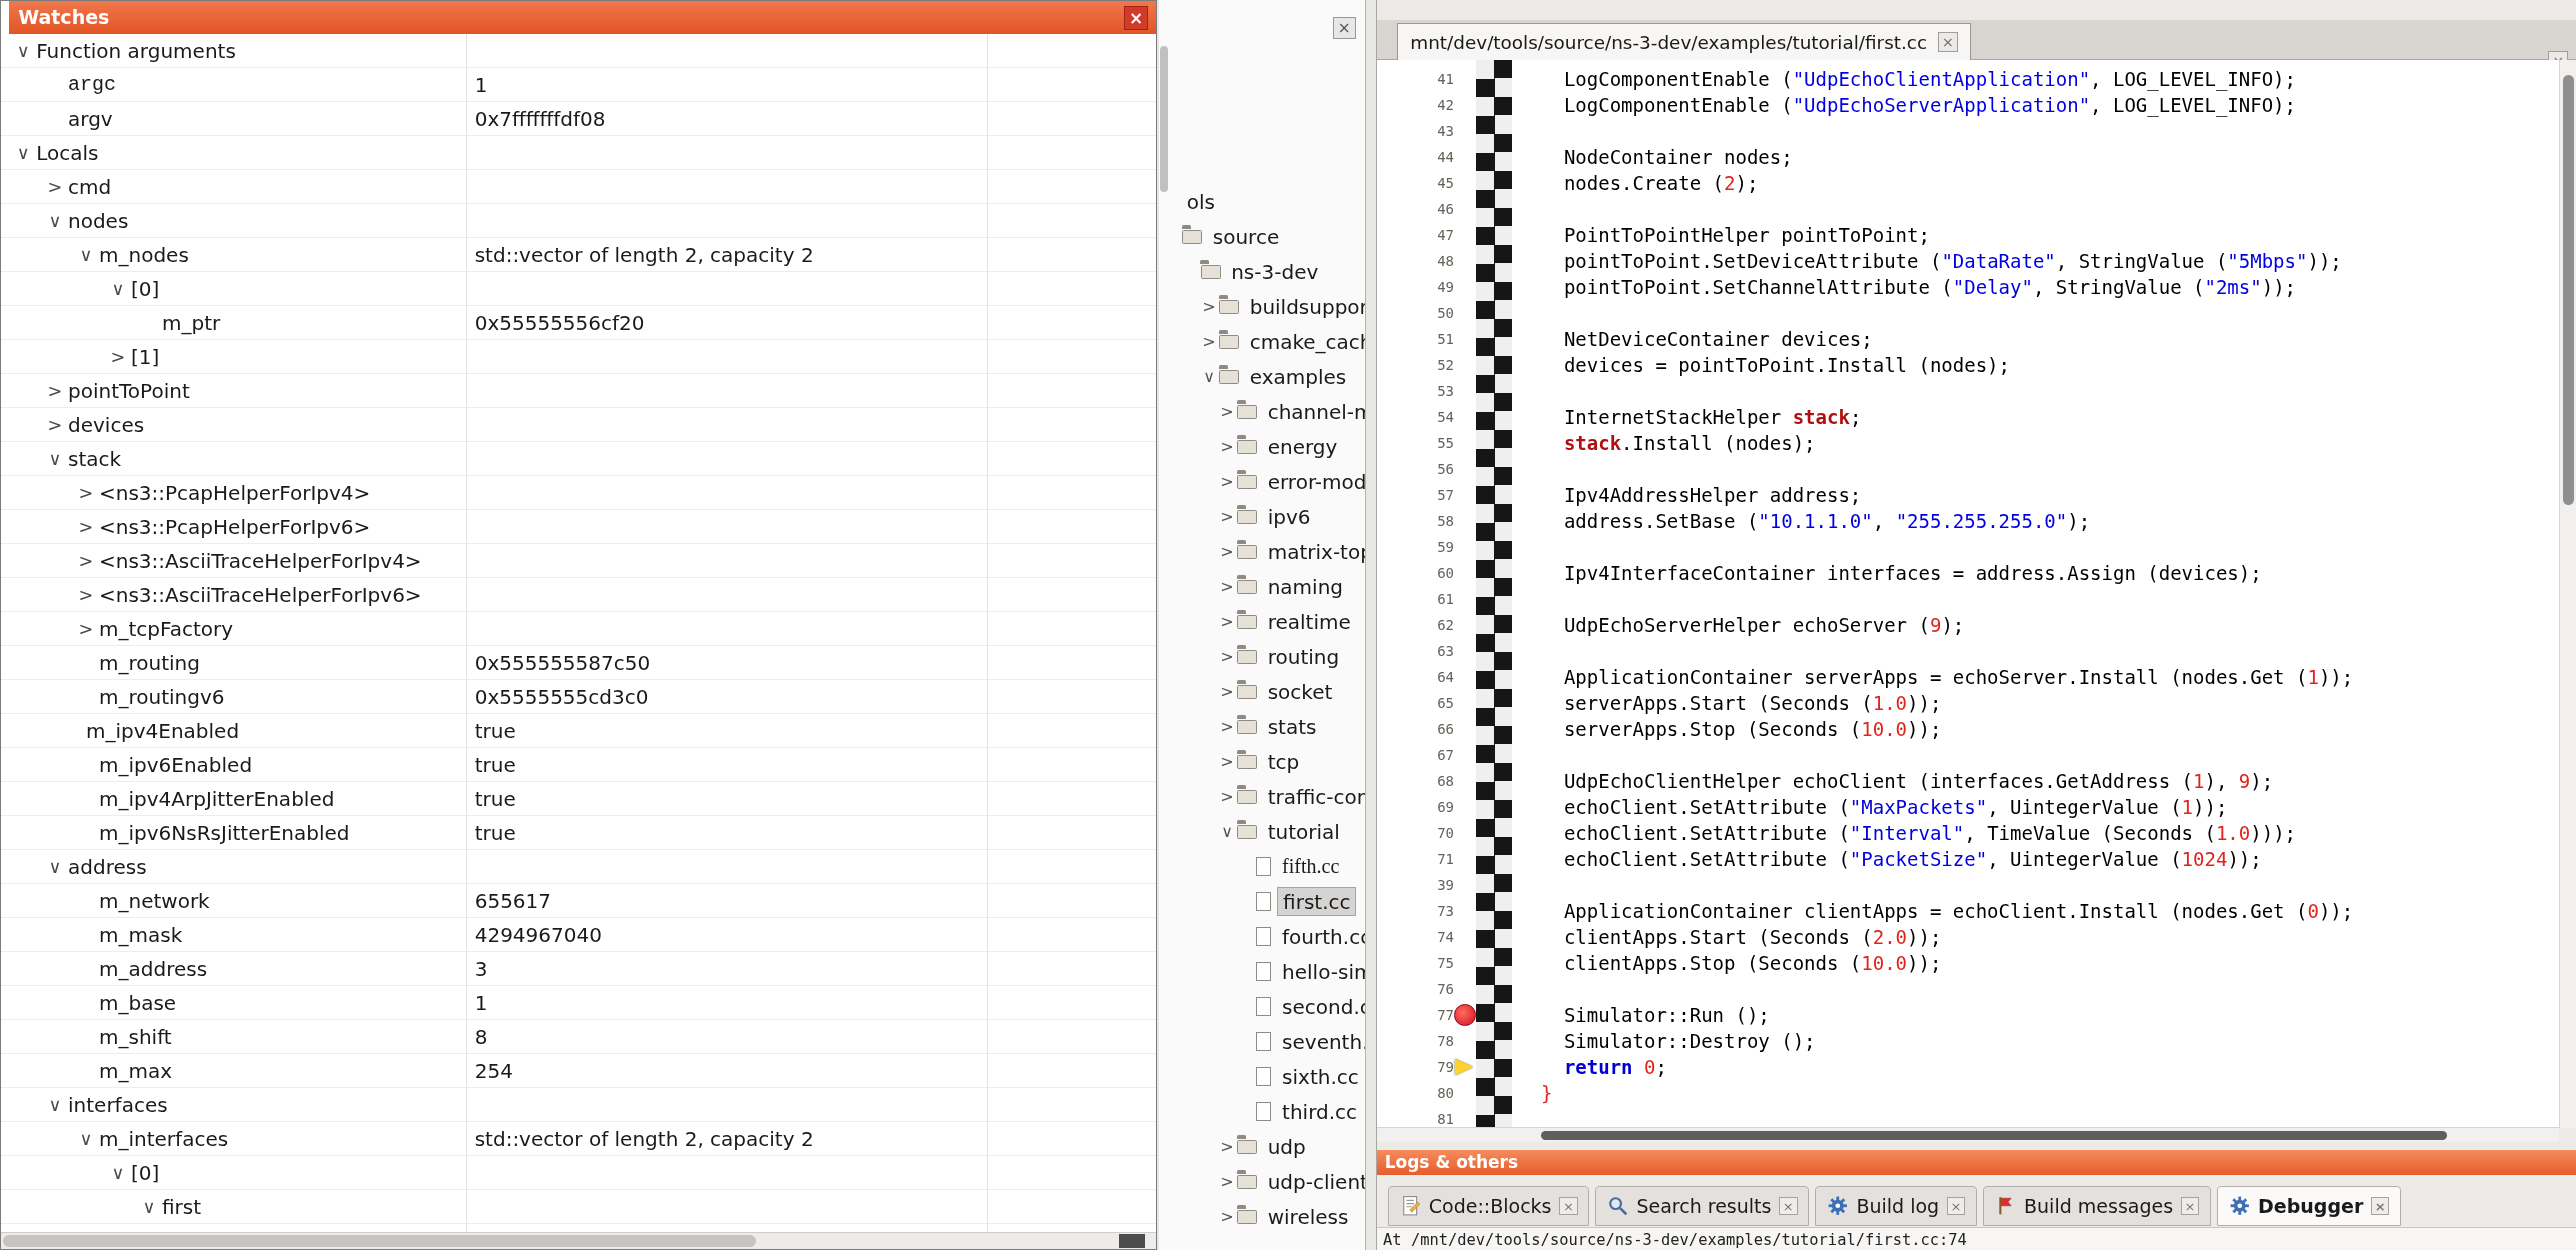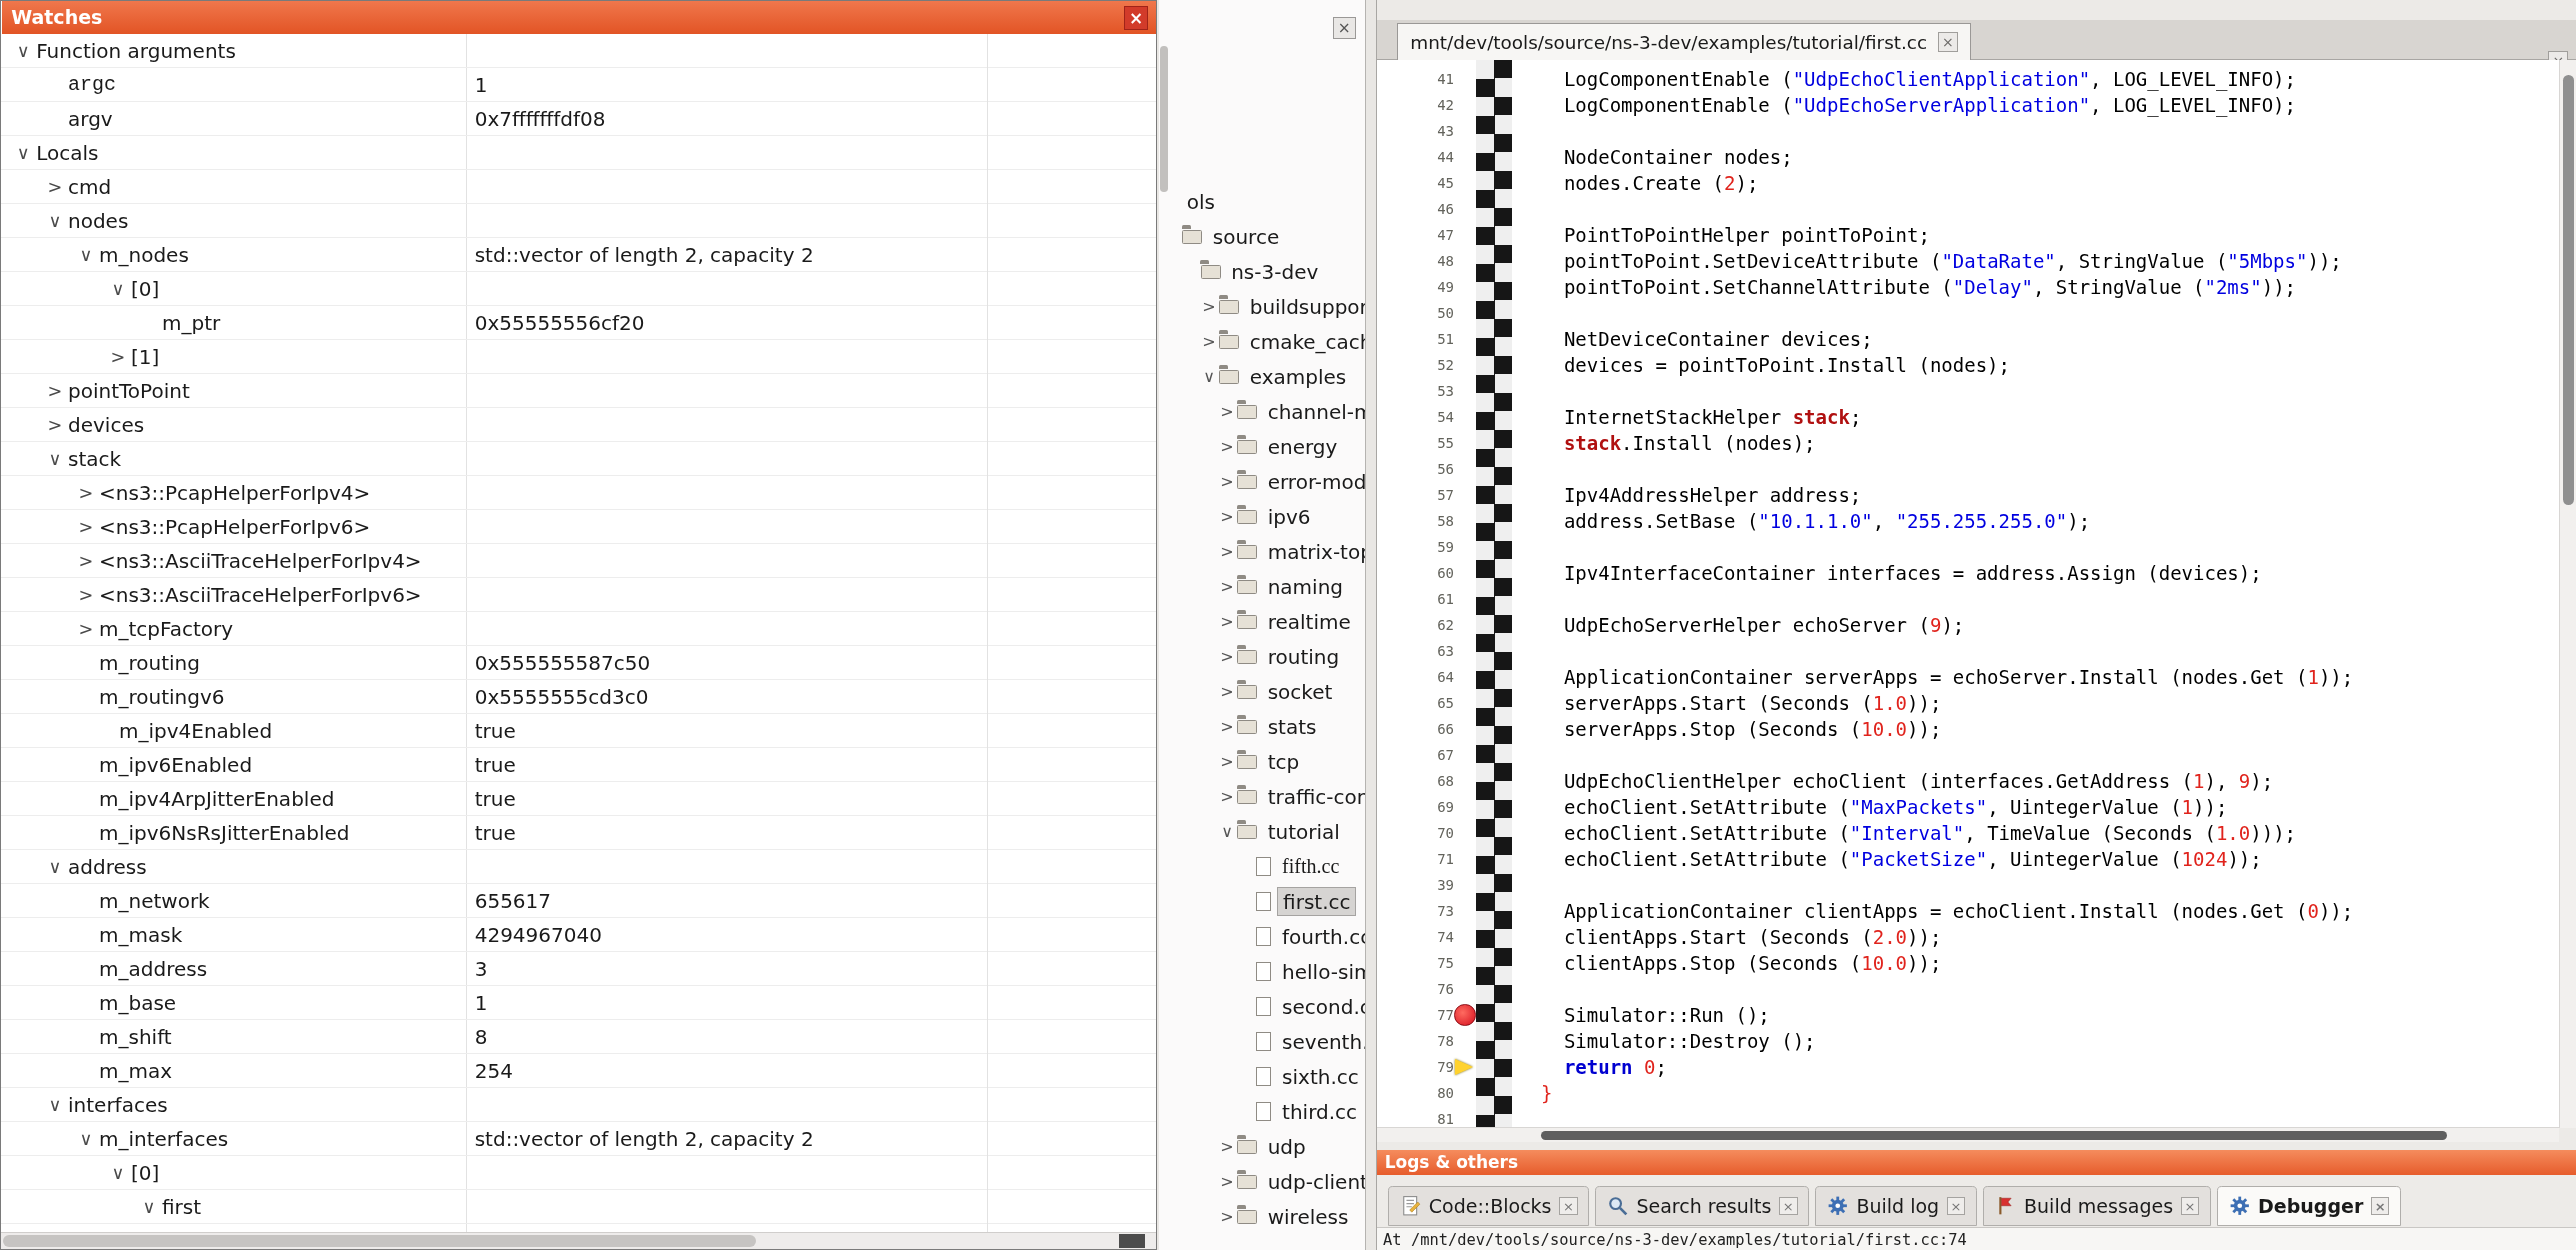--- a/index.html
+++ b/index.html
@@ -3,21 +3,21 @@
 <meta charset="utf-8">
 <style>
   * { margin:0; padding:0; box-sizing:border-box; }
   html,body { width:2576px; height:1250px; }
   #root { position:relative; width:2576px; height:1250px; background:#e9e7e4;
           font-family:"DejaVu Sans","Liberation Sans",sans-serif; color:#1a1a1a; overflow:hidden; }
 
   
   #watches { position:absolute; left:0; top:0; width:1157px; height:1250px; background:#fff;
              border:1.5px solid #7a7a7a; }
-  #watches-titlebar { position:absolute; left:1px; top:0; right:0; height:33px;
+  #watches-titlebar { position:absolute; left:8px; top:0; right:0; height:33px;
              background:linear-gradient(#f0774c,#e25425); color:#fff; font-weight:bold;
              font-size:19px; line-height:33px; padding-left:9.2px; }
   #watches-close { position:absolute; right:7.7px; top:4.6px; width:24.6px; height:24px;
              background:#d23b2a; border:0.8px solid #a02318; color:#fff; font-size:17px;
              line-height:22px; text-align:center; cursor:default; }
   #watch-rows { position:absolute; top:33px; left:0; right:0; bottom:17px; background:#fff; overflow:hidden; }
   .w-row { position:relative; height:34px; border-bottom:0.8px solid #ededed; }
   .cell-name { position:absolute; left:0; top:0; width:465px; height:100%; display:flex;
                align-items:center; font-size:20px; white-space:nowrap; overflow:hidden; }
   .chev { display:inline-block; width:26px; text-align:center; color:#4a4a4a; font-size:17.7px; flex:none; }
@@ -243,21 +243,21 @@
           <div class="cell-val">0x555555587c50</div>
         </div>
         <div class="w-row">
           <div class="cell-name" style="padding-left: 72px;">
             <span class="chev"></span>
             <span>m_routingv6</span>
           </div>
           <div class="cell-val">0x5555555cd3c0</div>
         </div>
         <div class="w-row">
-          <div class="cell-name" style="padding-left: 92px;">
+          <div class="cell-name" style="padding-left: 59px;">
             <span class="chev"></span>
             <span>m_ipv4Enabled</span>
           </div>
           <div class="cell-val">true</div>
         </div>
         <div class="w-row">
           <div class="cell-name" style="padding-left: 72px;">
             <span class="chev"></span>
             <span>m_ipv6Enabled</span>
           </div>

